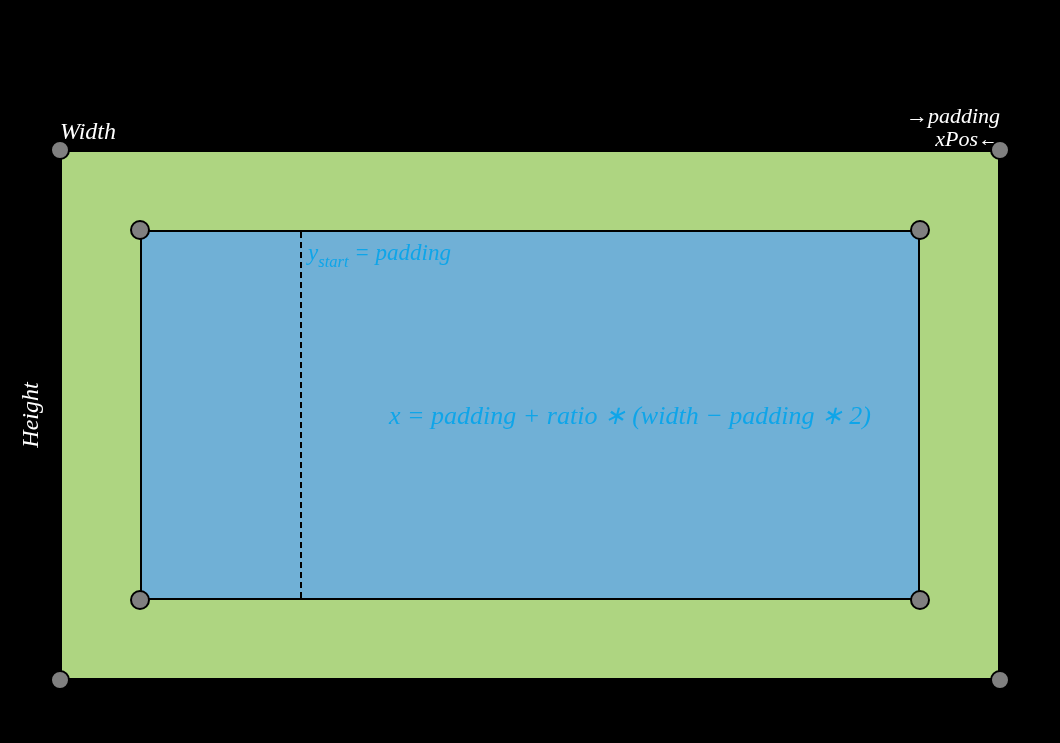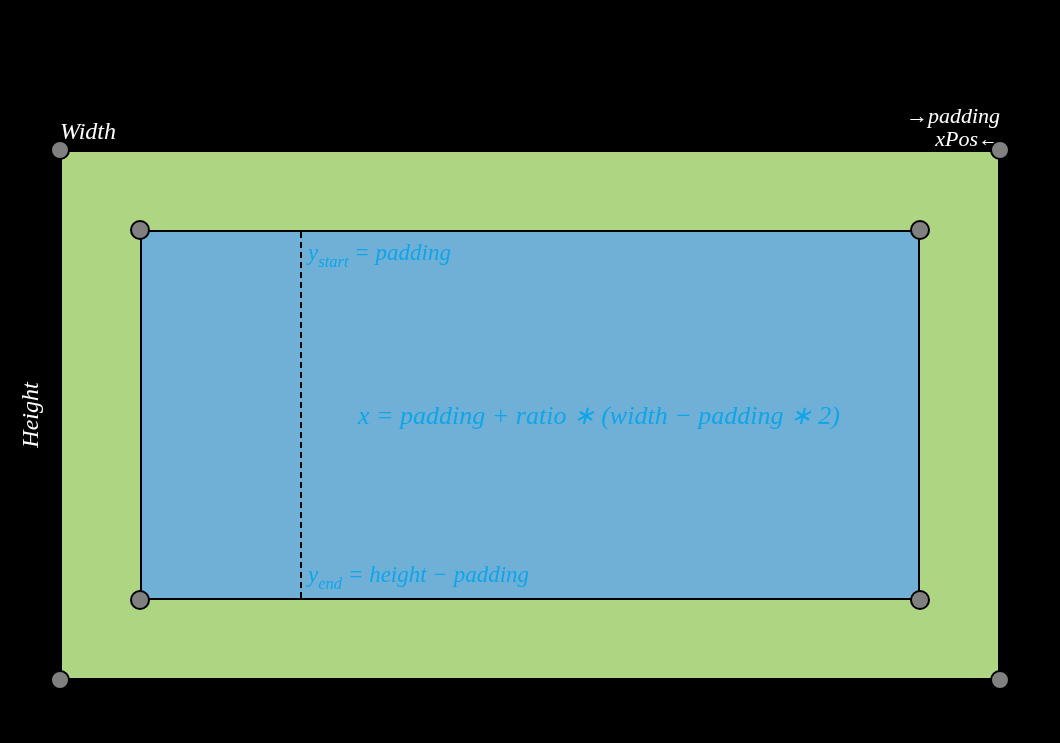--- a/index.html
+++ b/index.html
@@ -61,20 +61,21 @@
     color: #fff;
     font-style: italic;
   }
   .lbl-topright {
     text-align: right;
     color: #fff;
     font-style: italic;
   }
   .formula {
     font-size: 26px;
+    margin-left: 31px;
   }
   .formula-small {
     font-size: 23px;
   }
 </style>
 </head>
 <body>
 
 <div class="stage">
 
@@ -93,24 +94,20 @@
 
   <div class="dashed-line" id="dashedLine" style="left: 300px; top: 232px; height: 366px;"></div>
 
   <div class="label formula-small" style="left:308px; top:240px;">
     <span class="italic">y</span><span class="sub">start</span>
     <span class="italic">= padding</span>
   </div>
 
   <div class="label italic formula" style="left:358px; top:400px;">x = padding + ratio ∗ (width − padding ∗ 2)</div>
 
-  <div class="label formula-small" style="left:308px; top:562px;">
-    <span class="italic">y</span><span class="sub">end</span>
-    <span class="italic">= height − padding</span>
-  </div>
 
   <div id="handlesLayer">
       <div class="handle" style="left: 60px; top: 150px;"></div>
       <div class="handle" style="left: 1000px; top: 150px;"></div>
       <div class="handle" style="left: 60px; top: 680px;"></div>
       <div class="handle" style="left: 1000px; top: 680px;"></div>
       <div class="handle" style="left: 140px; top: 230px;"></div>
       <div class="handle" style="left: 920px; top: 230px;"></div>
       <div class="handle" style="left: 140px; top: 600px;"></div>
       <div class="handle" style="left: 920px; top: 600px;"></div>

